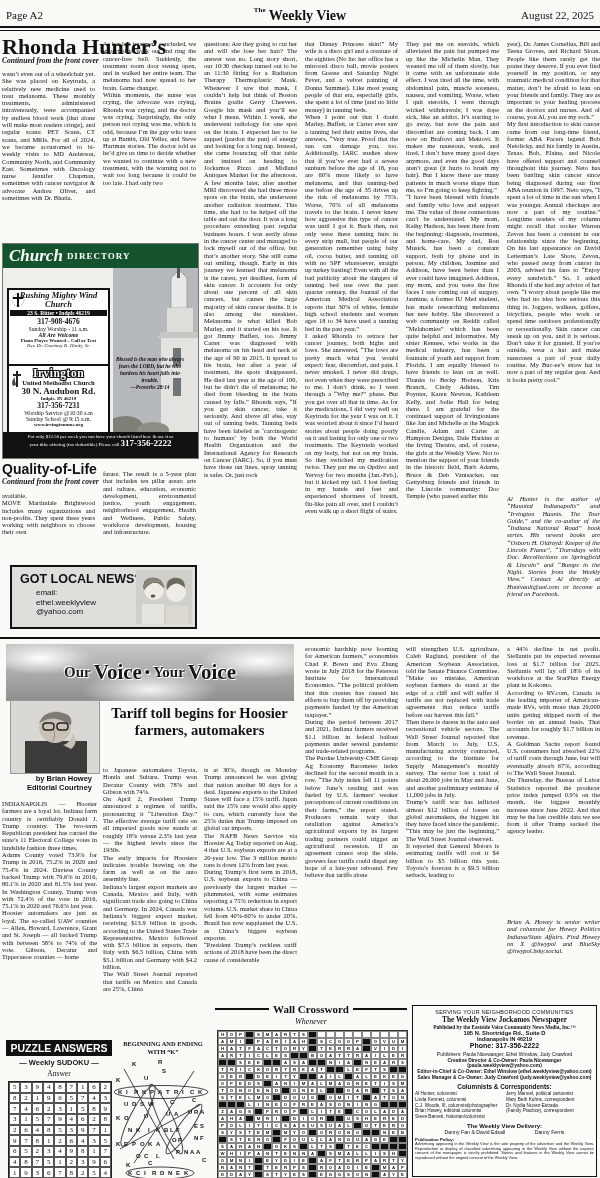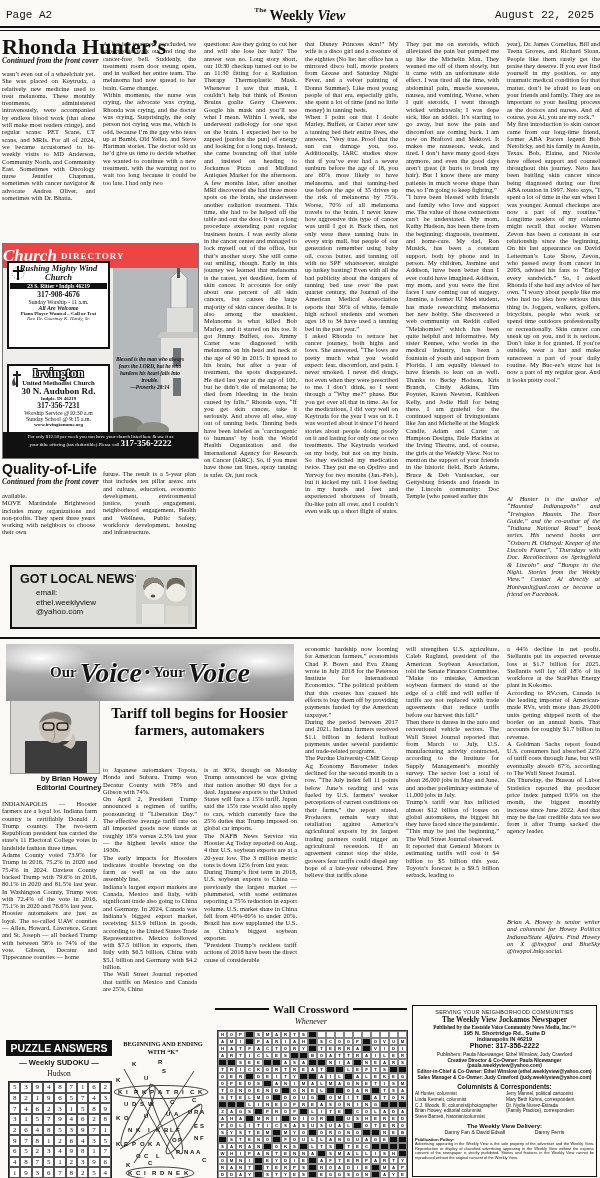--- a/index.html
+++ b/index.html
@@ -1,44 +1,44 @@
 <!DOCTYPE html>
 <html><head>
 <meta charset="utf-8">
 <style>
   html,body{margin:0;padding:0;}
   body{width:600px;height:1178px;position:relative;background:#fbfaf6;color:#121212;
        font-family:"Liberation Serif",serif;overflow:hidden;}
   .abs{position:absolute;}
-  .sans{font-family:Liberation Mono, monospace;}
+  .sans{font-family:Liberation Serif, serif;}
   .body-col{position:absolute;width:93px;font-size:6.45px;line-height:7.3px;
             text-align:justify;white-space:pre-line;overflow:hidden;}
   .bio{font-style:italic;}
   
   .hdr-rule{left:0;width:600px;height:2px;background:#111;top:26px;}
   .hdr-rule2{left:0;width:600px;height:1px;background:#111;top:30px;}
   .brand{width:600px;text-align:center;top:6px;left:0;font-size:14px;font-weight:bold;}
   .brand .the{font-size:7px;vertical-align:8px;font-weight:bold;}
-  .brand .view{font-style:italic;}
+  .brand .view{}
   
   .a-title{left:2px;top:34px;width:196px;font-size:22px;font-weight:bold;}
   .a-kick{left:2px;top:56px;width:196px;font-size:7.5px;font-weight:bold;font-style:italic;}
   
   .church{left:2px;top:243px;width:195px;height:214px;background:#efeeea;border:1px solid #777;}
-  .church-hdr{position:absolute;left:0;top:0;width:100%;height:24px;background:#ef4444;color:#fff;
-              display:flex;align-items:center;box-sizing:border-box;gap:4px;}
+  .church-hdr{position:absolute;left:0;top:0;width:100%;height:24px;background:#14532d;color:#fff;
+              display:flex;align-items:center;padding-left:6px;box-sizing:border-box;gap:4px;}
   .church-hdr .script{font-style:italic;font-size:17px;font-weight:bold;}
   .church-hdr .caps{font-size:9px;letter-spacing:1px;font-weight:bold;}
   .church-photo{position:absolute;left:110px;top:24px;width:85px;height:164px;overflow:hidden;
                 background:linear-gradient(180deg,#9aa0a6,#c9ccce 55%,#8e9296);}
   .church-quote{position:absolute;left:112px;top:112px;width:70px;font-size:5.4px;line-height:7px;
                 font-style:italic;font-weight:bold;color:#101010;text-align:center;}
   .cbox{position:absolute;left:4px;width:103px;border:2px solid #111;background:#fff;
         text-align:center;box-sizing:border-box;padding:1px;}
-  .cbox1{top:17px;height:88px;}
+  .cbox1{top:44px;height:88px;}
   .cbox2{top:120px;height:86px;}
   .cb-name{font-size:8.5px;font-weight:bold;font-style:italic;line-height:9px;}
   .cb-bar{background:#111;color:#fff;font-size:5.6px;font-weight:bold;margin:1px 0;}
   .cb-phone{font-size:7.5px;font-weight:bold;}
   .cb-line{font-size:5.8px;}
   .cb-line-b{font-size:5.8px;font-weight:bold;font-style:italic;}
   .cb-line-s{font-size:5px;font-weight:bold;}
   .cb-rev{font-size:5px;font-style:italic;}
   .irv-bubble{font-size:11.5px;font-weight:bold;letter-spacing:.5px;color:#fff;
               text-shadow:-1px 0 #111,1px 0 #111,0 -1px #111,0 1px #111,-1px -1px #111,1px 1px #111,1px -1px #111,-1px 1px #111;}
@@ -61,25 +61,25 @@
   .divider{left:0;top:637px;width:600px;height:2px;background:#111;}
   
   .banner{left:6px;top:644px;width:288px;height:57px;
     background:
       radial-gradient(ellipse 70px 22px at 12% 25%,#ffffff 0%,rgba(255,255,255,0) 75%),
       radial-gradient(ellipse 90px 26px at 50% 80%,#f4f4f4 0%,rgba(244,244,244,0) 75%),
       radial-gradient(ellipse 80px 24px at 88% 30%,#fdfdfd 0%,rgba(253,253,253,0) 75%),
       linear-gradient(180deg,#c7c7c7,#8f8f8f);
     display:flex;align-items:center;justify-content:center;gap:3px;}
   .banner .w1{font-size:15px;font-weight:bold;color:#1c1c1c;text-shadow:0 0 2px #fff,1px 1px 0 #fff,-1px -1px 0 #fff;}
-  .banner .w2{font-size:28px;font-weight:bold;font-style:italic;color:#161616;
+  .banner .w2{font-size:21px;font-weight:bold;color:#161616;
               text-shadow:0 0 2px #fff,1px 1px 0 #fff,-1px -1px 0 #fff;}
   .t-head{left:101px;top:705px;width:197px;font-size:14.5px;line-height:17px;font-weight:bold;text-align:center;}
   .howey-photo{left:10px;top:700px;width:88px;height:72px;background:#cfcecc;overflow:hidden;border:1px solid #999;}
-  .howey-cap{left:25px;top:775px;width:88px;text-align:center;font-size:7.5px;font-weight:bold;line-height:8.5px;
+  .howey-cap{left:4px;top:775px;width:88px;text-align:right;font-size:7.5px;font-weight:bold;line-height:8.5px;
              font-family:"Liberation Sans",sans-serif;}
   
   .pz-hdr{left:6px;top:1040px;width:106px;height:16px;background:#111;color:#fff;text-align:center;
           font-size:10.5px;font-weight:bold;font-family:"Liberation Sans",sans-serif;line-height:16px;}
   .sud-title{left:6px;top:1058px;width:106px;text-align:center;font-size:7.5px;font-weight:bold;
              font-family:"Liberation Sans",sans-serif;}
   .sud-ans{left:6px;top:1069px;width:106px;text-align:center;font-size:7.5px;}
   .sud-grid{left:8px;top:1081px;width:102px;height:96px;display:grid;
             grid-template-columns:repeat(9,1fr);grid-template-rows:repeat(9,1fr);
             border:1.6px solid #222;background:#fff;}
@@ -274,21 +274,21 @@
 Trump’s tariff war has inflicted almost $12 billion of losses on global automakers, the biggest hit they have faced since the pandemic. “This may be just the beginning,” The Wall Street Journal observed.
 It reported that General Motors is estimating tariffs will cost it $4 billion to $5 billion this year. Toyota’s forecast is a $9.5 billion setback, leading to</div>
 <div class="body-col" style="left:507px;top:645px;height:268px;">a 44% decline in net profit. Stellantis put its expected revenue loss at $1.7 billion for 2025. Stellantis will lay off 18% of its workforce at the StarPlus Energy plant in Kokomo.
 According to RV.com, Canada is the leading importer of American-made RVs, with more than 29,000 units getting shipped north of the border on an annual basis. That accounts for roughly $1.7 billion in revenue.
 A Goldman Sachs report found U.S. consumers had absorbed 22% of tariff costs through June, but will eventually absorb 67%, according to The Wall Street Journal.
 On Thursday, the Bureau of Labor Statistics reported the producer price index jumped 0.9% on the month, the biggest monthly increase since June 2022. And that may be the last credible data we see from it after Trump sacked the agency leader.</div>
 <div class="body-col bio" style="left:507px;top:918px;height:64px;">Brian A. Howey is senior writer and columnist for Howey Politics Indiana/State Affairs. Find Howey on X @hwypol and BlueSky @hwypol.bsky.social.</div>
 
 <div class="abs pz-hdr">PUZZLE ANSWERS</div>
 <div class="abs sud-title">— Weekly SUDOKU —</div>
-<div class="abs sud-ans">Hudson</div>
+<div class="abs sud-ans">Answer</div>
 <div class="abs sud-grid">
     <div class="sud-cell">5</div>
     <div class="sud-cell">3</div>
     <div class="sud-cell" style="border-right-width: 1.4px;">9</div>
     <div class="sud-cell">4</div>
     <div class="sud-cell">8</div>
     <div class="sud-cell" style="border-right-width: 1.4px;">7</div>
     <div class="sud-cell">1</div>
     <div class="sud-cell">6</div>
     <div class="sud-cell">2</div>

